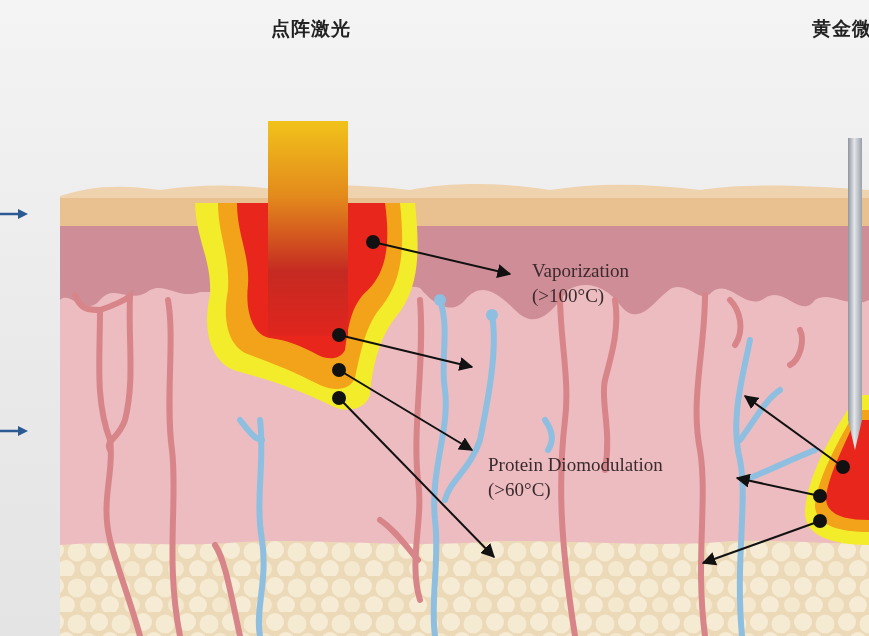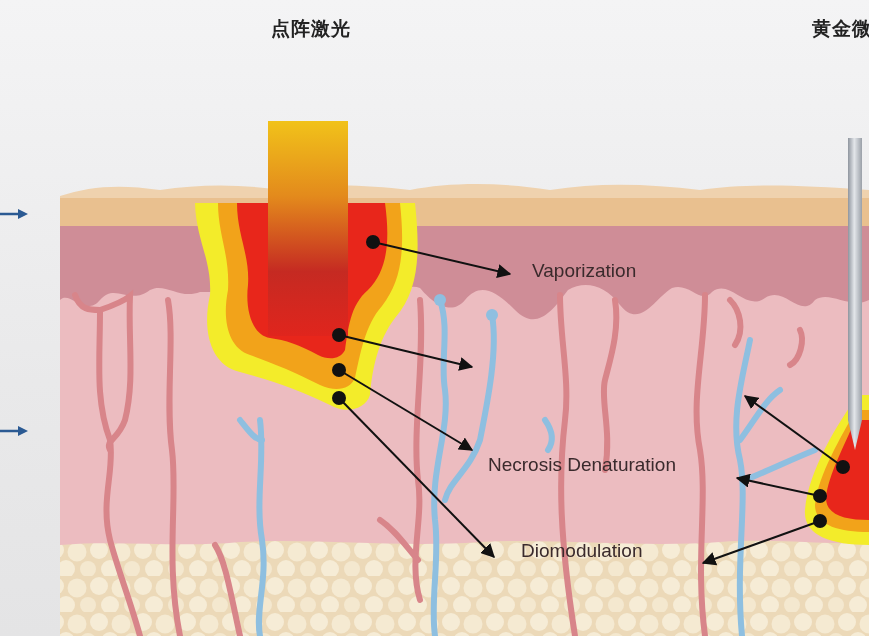--- a/index.html
+++ b/index.html
@@ -10,21 +10,21 @@
   }
   .title {
     position: absolute; top: 16px; font-size: 19px; font-weight: bold; color: #222;
     letter-spacing: 1px; white-space: nowrap;
   }
   #title-left { left: 271px; text-align: center; }
   #title-right { left: 812px; }
   svg.scene { position: absolute; left: 0; top: 0; }
   .label {
     position: absolute; text-align: left; color: #3a2a2c;
-    font-family: Liberation Sans, sans-serif; font-size: 19px; line-height: 25px;
+    font-family: Liberation Serif, serif; font-size: 19px; line-height: 25px;
     white-space: nowrap;
   }
   .label .temp { display: block; }
 </style>
 </head>
 <body>
 
 <div class="title" id="title-left">点阵激光</div>
 <div class="title" id="title-right">黄金微</div>
 
@@ -132,21 +132,22 @@
     <circle cx="339" cy="370" r="7"></circle>
     <circle cx="339" cy="398" r="7"></circle>
     <circle cx="843" cy="467" r="7"></circle>
     <circle cx="820" cy="496" r="7"></circle>
     <circle cx="820" cy="521" r="7"></circle>
   </g>
 </svg>
 
 <div class="label" style="left:532px; top:258px;">
   <span>Vaporization</span>
+  <span class="temp">(&gt;100°C)</span>
 </div>
 <div class="label" style="left:483px; top:367px;">
 </div>
 <div class="label" style="left:488px; top:452px;">
-  <span>Necrosis Denaturation</span>
+  <span>Protein Diomodulation</span>
+  <span class="temp">(&gt;60°C)</span>
 </div>
 <div class="label" style="left:521px; top:538px;">
-  <span>Diomodulation</span>
 </div>
 
 </body></html>

